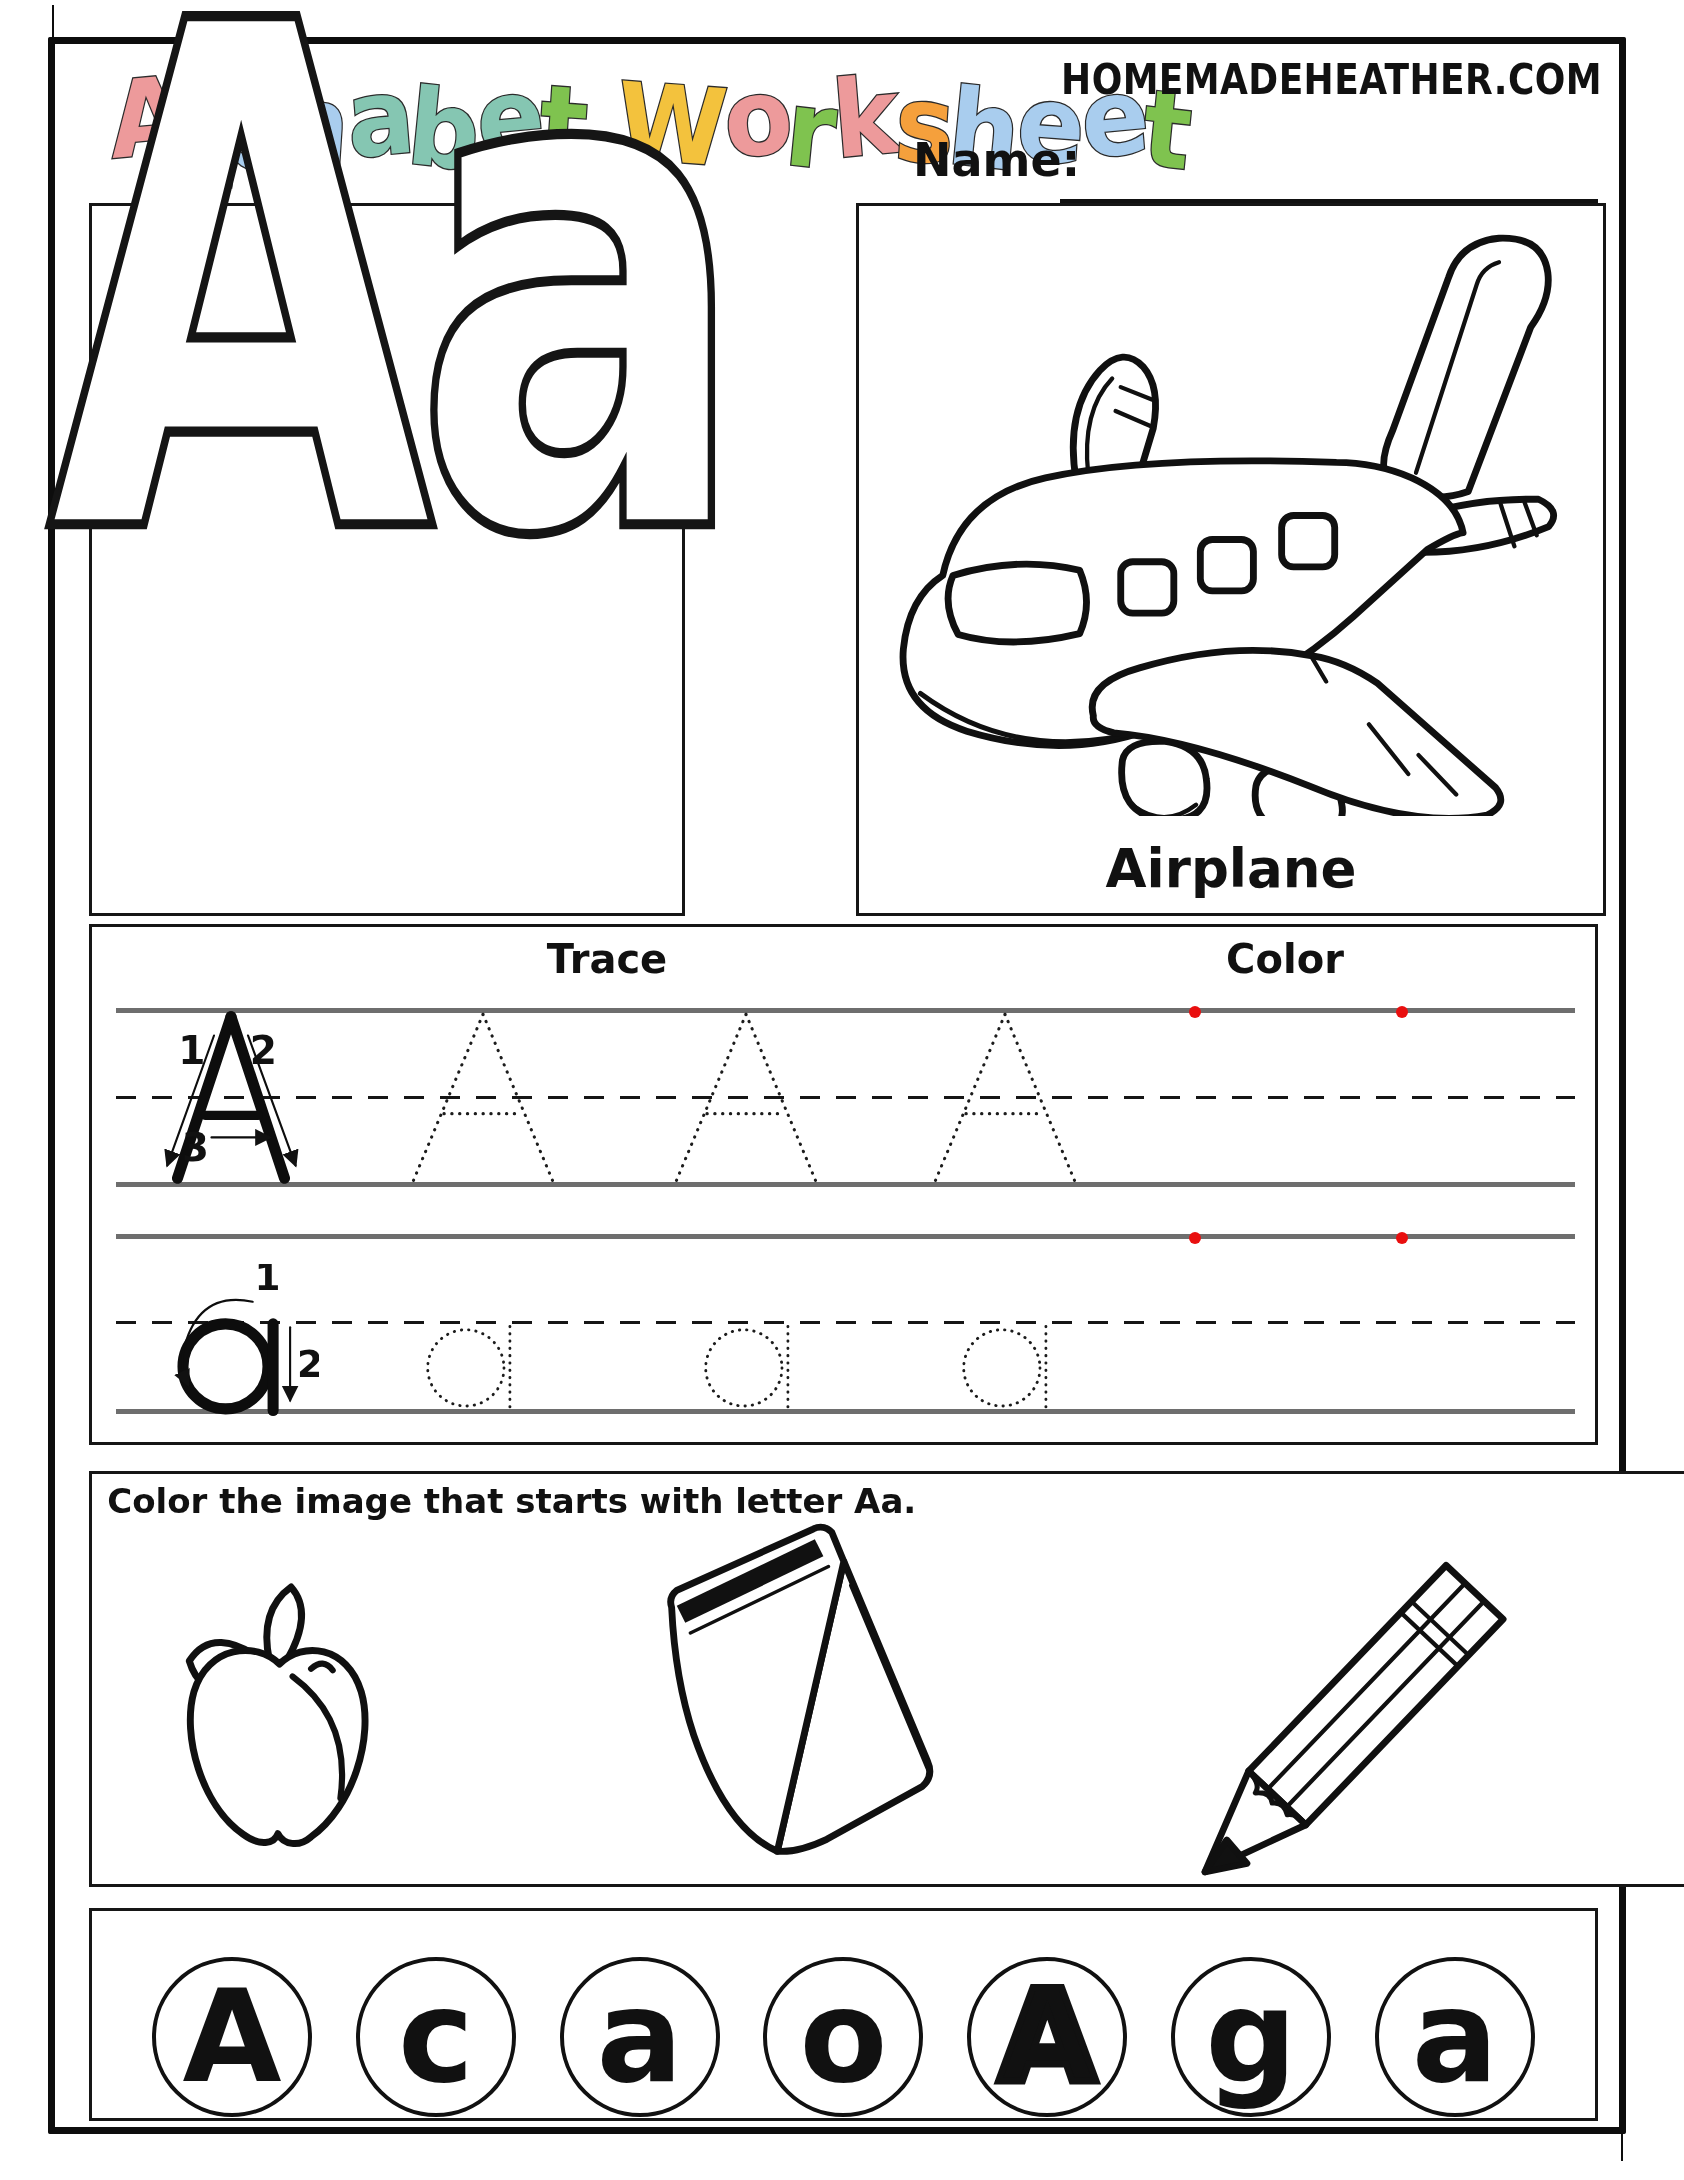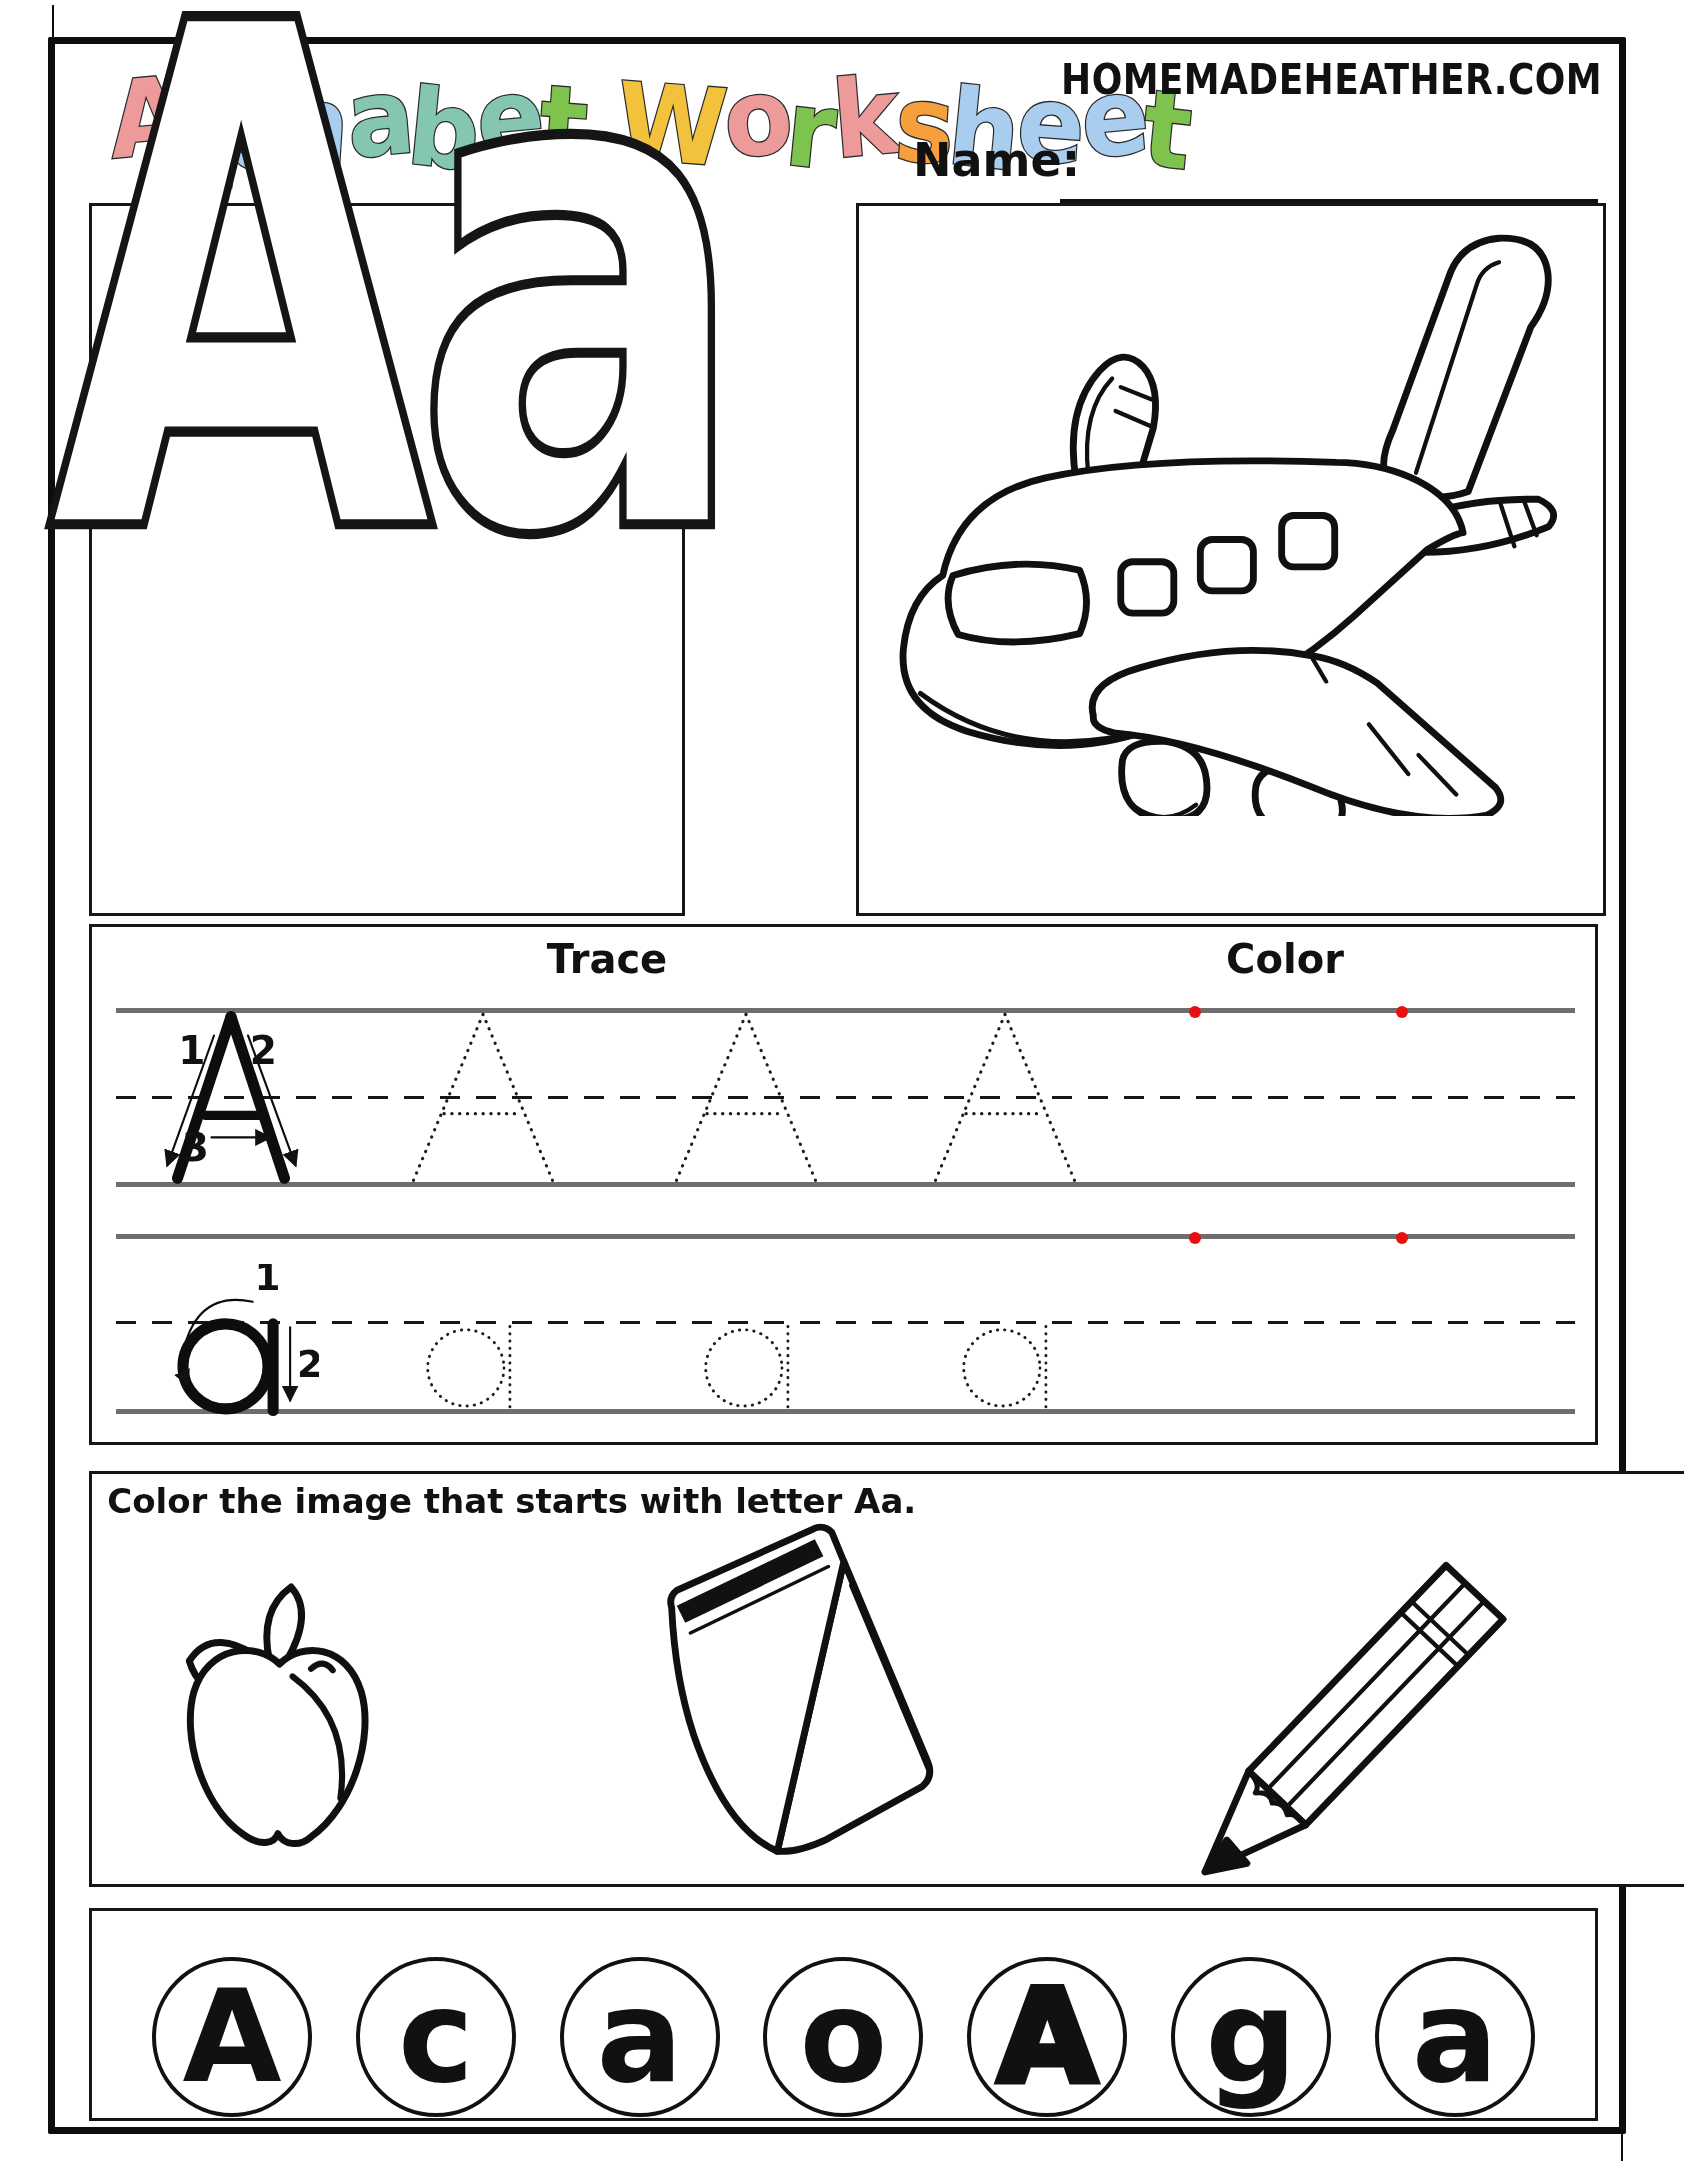--- a/index.html
+++ b/index.html
@@ -109,20 +109,21 @@
     <rect x="488" y="350" width="62" height="60" rx="14"></rect>
 
     <path d="M302,636 Q294,700 352,706 Q407,708 400,658 Q396,620 352,614 Q307,612 302,636 Z"></path>
     <path d="M316,690 Q352,716 388,688" fill="none" stroke-width="5"></path>
     <path d="M458,666 Q450,716 510,722 Q566,724 558,686 Q554,648 510,642 Q464,640 458,666 Z"></path>
 
     <path d="M268,584 Q258,546 322,528 Q430,496 524,514 Q562,520 600,546 L738,668 Q754,688 728,700 Q640,716 520,666 Q384,612 292,604 Q266,598 268,584 Z"></path>
     <path d="M600,546 L734,664" fill="none" stroke-width="5"></path>
     <path d="M590,594 L636,652 M648,630 L692,676 M524,517 L540,544" fill="none" stroke-width="5"></path>
   </svg>
+  <div class="word-label">Airplane</div>
 </div>
 
 <div class="box" id="trace-box">
   <div class="trace-head" id="trace-head-trace">Trace</div>
   <div class="trace-head" id="trace-head-write">Color</div>
 
   <div class="trace-row" id="row-upper">
     <div class="ln-solid ln-top"></div>
     <div class="ln-dash"></div>
     <div class="ln-solid ln-bot"></div>

